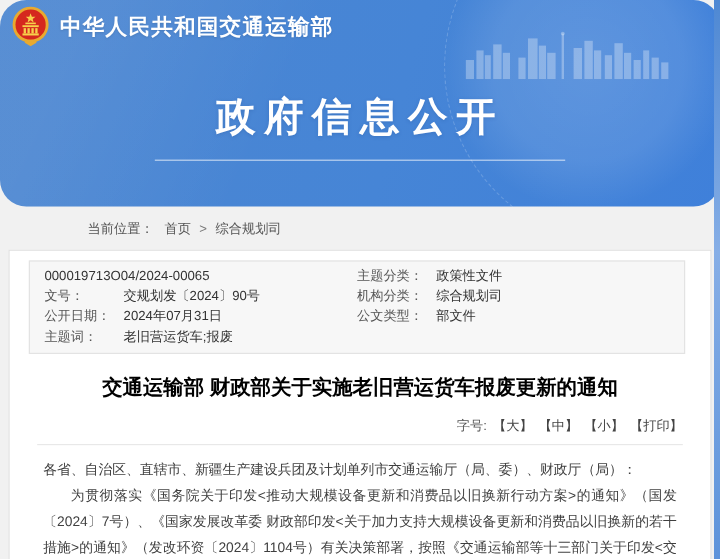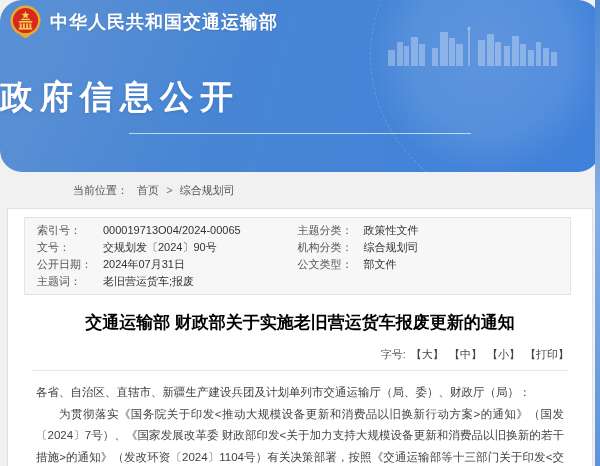--- a/index.html
+++ b/index.html
@@ -49,20 +49,21 @@
   .site-link { display: flex; align-items: center; gap: 9px; text-decoration: none; cursor: pointer; }
   .emblem { display: block; width: 31px; height: 34px; }
   .site-name {
     color: #ffffff; font-size: 18px; font-weight: bold; letter-spacing: 1px;
     text-shadow: 0 1px 2px rgba(0,0,0,0.12);
   }
 
   .banner-title {
     position: relative; z-index: 2;
     margin-top: 36px;
+    text-align: center;
     color: #ffffff;
     font-size: 33px; font-weight: bold;
     letter-spacing: 7px;
     text-shadow: 0 1px 3px rgba(30,70,140,0.25);
   }
   .banner-underline {
     position: relative; z-index: 2;
     width: 342px; height: 1px;
     margin: 13px auto 0 auto;
     background: rgba(255,255,255,0.65);
@@ -200,21 +201,20 @@
       <a>首页</a>
       <span class="sep">&gt;</span>
       <a>综合规划司</a>
     </div>
 
     <div class="card">
 
       <div class="meta-box">
         <div class="meta-col">
           <div class="meta-row">
-            <span class="meta-label">索引号：</span>
             <span class="meta-value">000019713O04/2024-00065</span>
           </div>
           <div class="meta-row">
             <span class="meta-label">文号：</span>
             <span class="meta-value">交规划发〔2024〕90号</span>
           </div>
           <div class="meta-row">
             <span class="meta-label">公开日期：</span>
             <span class="meta-value">2024年07月31日</span>
           </div>

